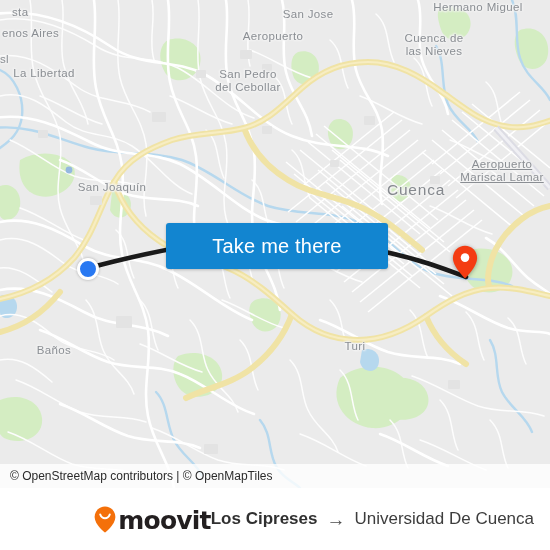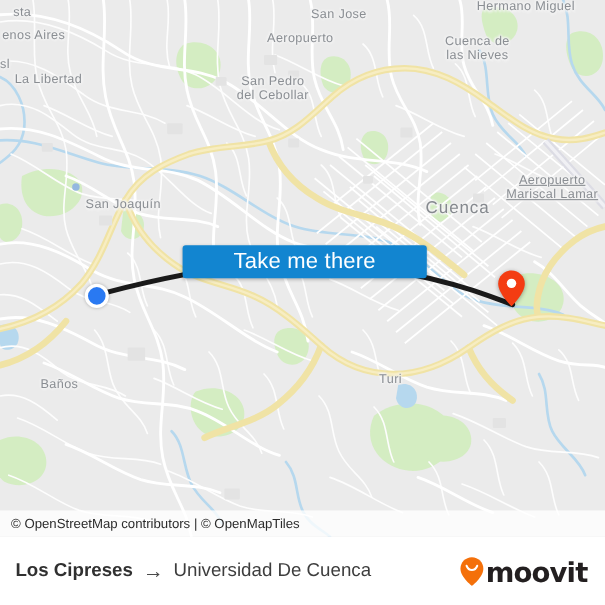--- a/index.html
+++ b/index.html
@@ -97,21 +97,21 @@
     margin-left: -13px;
     filter: drop-shadow(0 1px 2px rgba(0,0,0,.35));
   }
 
   
   #cta {
     position: absolute;
     left: 166px;
     top: 223px;
     width: 222px;
-    height: 30px;
+    height: 46px;
     background: #1285d0;
     border: none;
     border-radius: 3px;
     color: #ffffff;
     font-family: "Liberation Sans", sans-serif;
     font-size: 20px;
     letter-spacing: .2px;
     cursor: pointer;
     box-shadow: 0 1px 3px rgba(0,0,0,.22);
     padding: 0;
@@ -424,28 +424,28 @@
     </svg>
 
     <button id="cta">Take me there</button>
 
     <div id="attribution">
       <span class="attr-text">© OpenStreetMap contributors | © OpenMapTiles</span>
     </div>
   </div>
 
   <div id="footer">
-    <div id="route-title">
-      <span class="from">Los Cipreses</span>
-      <span class="arrow">→</span>
-      <span class="to">Universidad De Cuenca</span>
-    </div>
-
     <div id="brand">
       <svg class="brand-pin" width="22" height="27" viewBox="0 0 22 27">
         <path d="M11,0.6 C5.2,0.6 0.6,5.2 0.6,11 C0.6,18.6 11,26.6 11,26.6 C11,26.6 21.4,18.6 21.4,11 C21.4,5.2 16.8,0.6 11,0.6 Z" fill="#f4700a"></path>
         <path d="M6.2,8.4 C6.2,8.4 7.6,12.2 11,12.2 C14.4,12.2 15.8,8.4 15.8,8.4" fill="none" stroke="#ffffff" stroke-width="1.9" stroke-linecap="round"></path>
       </svg>
       <span class="brand-word">moovit</span>
     </div>
+
+    <div id="route-title">
+      <span class="from">Los Cipreses</span>
+      <span class="arrow">→</span>
+      <span class="to">Universidad De Cuenca</span>
+    </div>
   </div>
 
 </div>
 
 </body></html>

